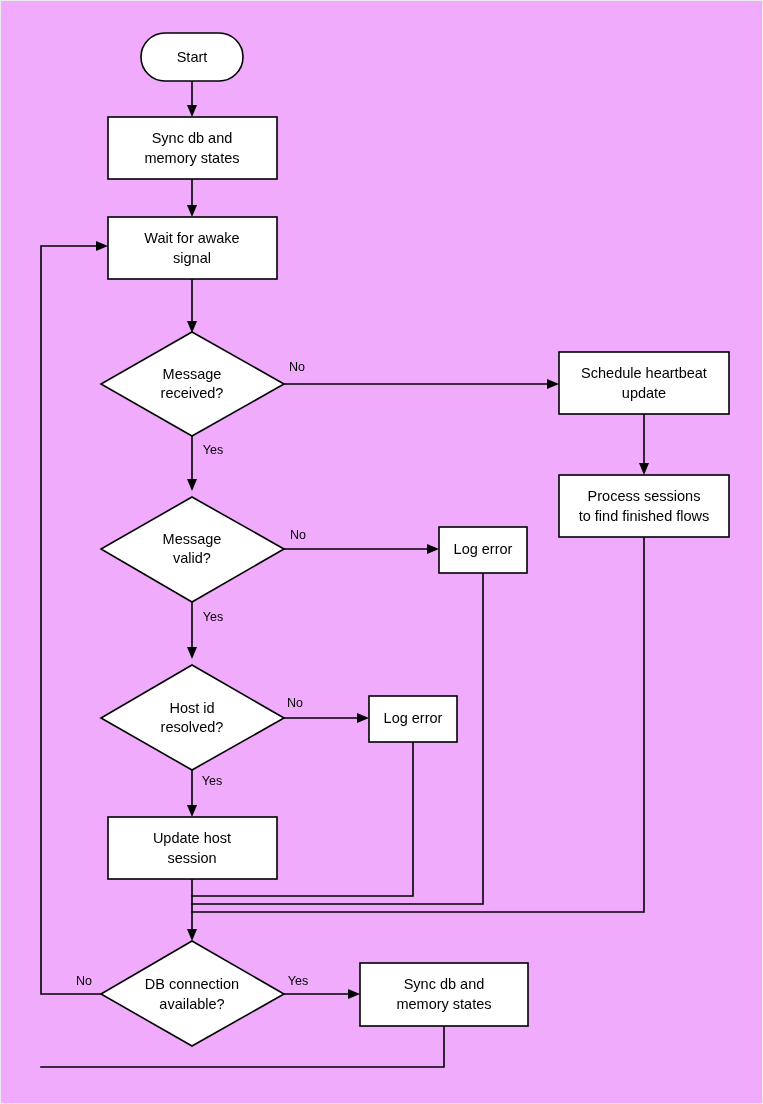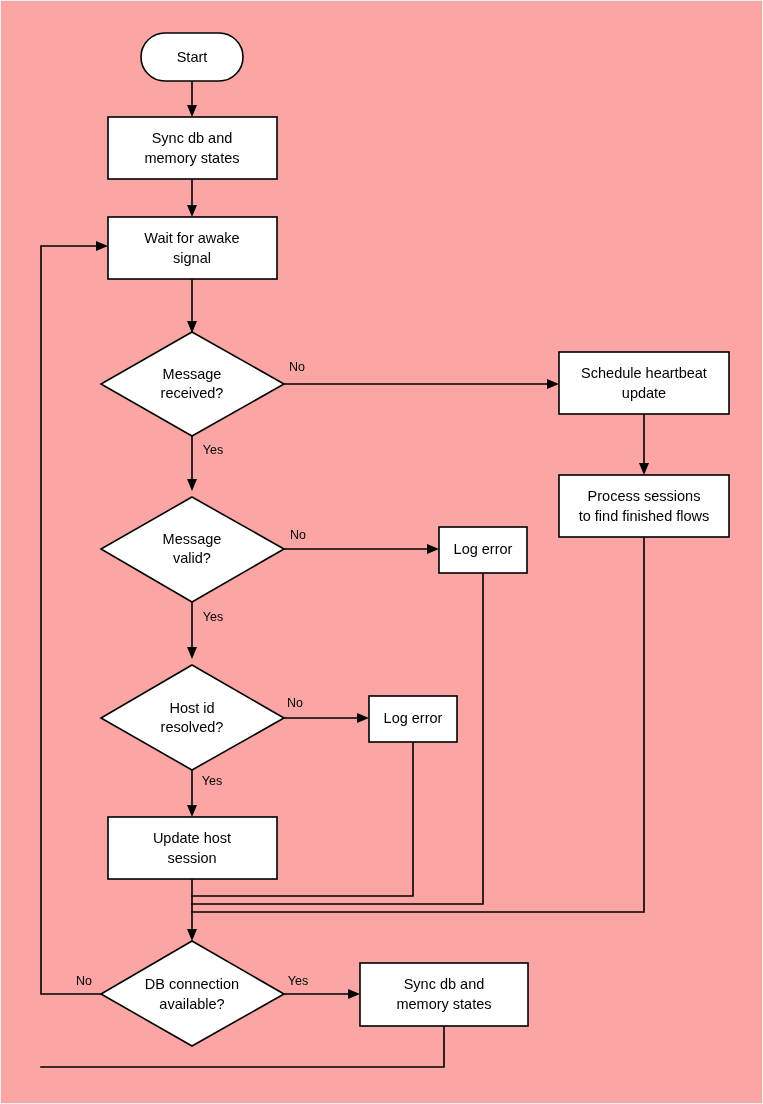--- a/index.html
+++ b/index.html
@@ -10,21 +10,21 @@
   }
   body {
     width: 763px;
     height: 1104px;
     font-family: "Liberation Sans", sans-serif;
   }
   #canvas {
     position: relative;
     width: 763px;
     height: 1104px;
-    background: #fca5a5;
+    background: #f0abfc;
     border: 1px solid #ebebeb;
     box-sizing: border-box;
     overflow: hidden;
   }
   #diagram-svg {
     position: absolute;
     left: 0;
     top: 0;
     width: 763px;
     height: 1104px;

